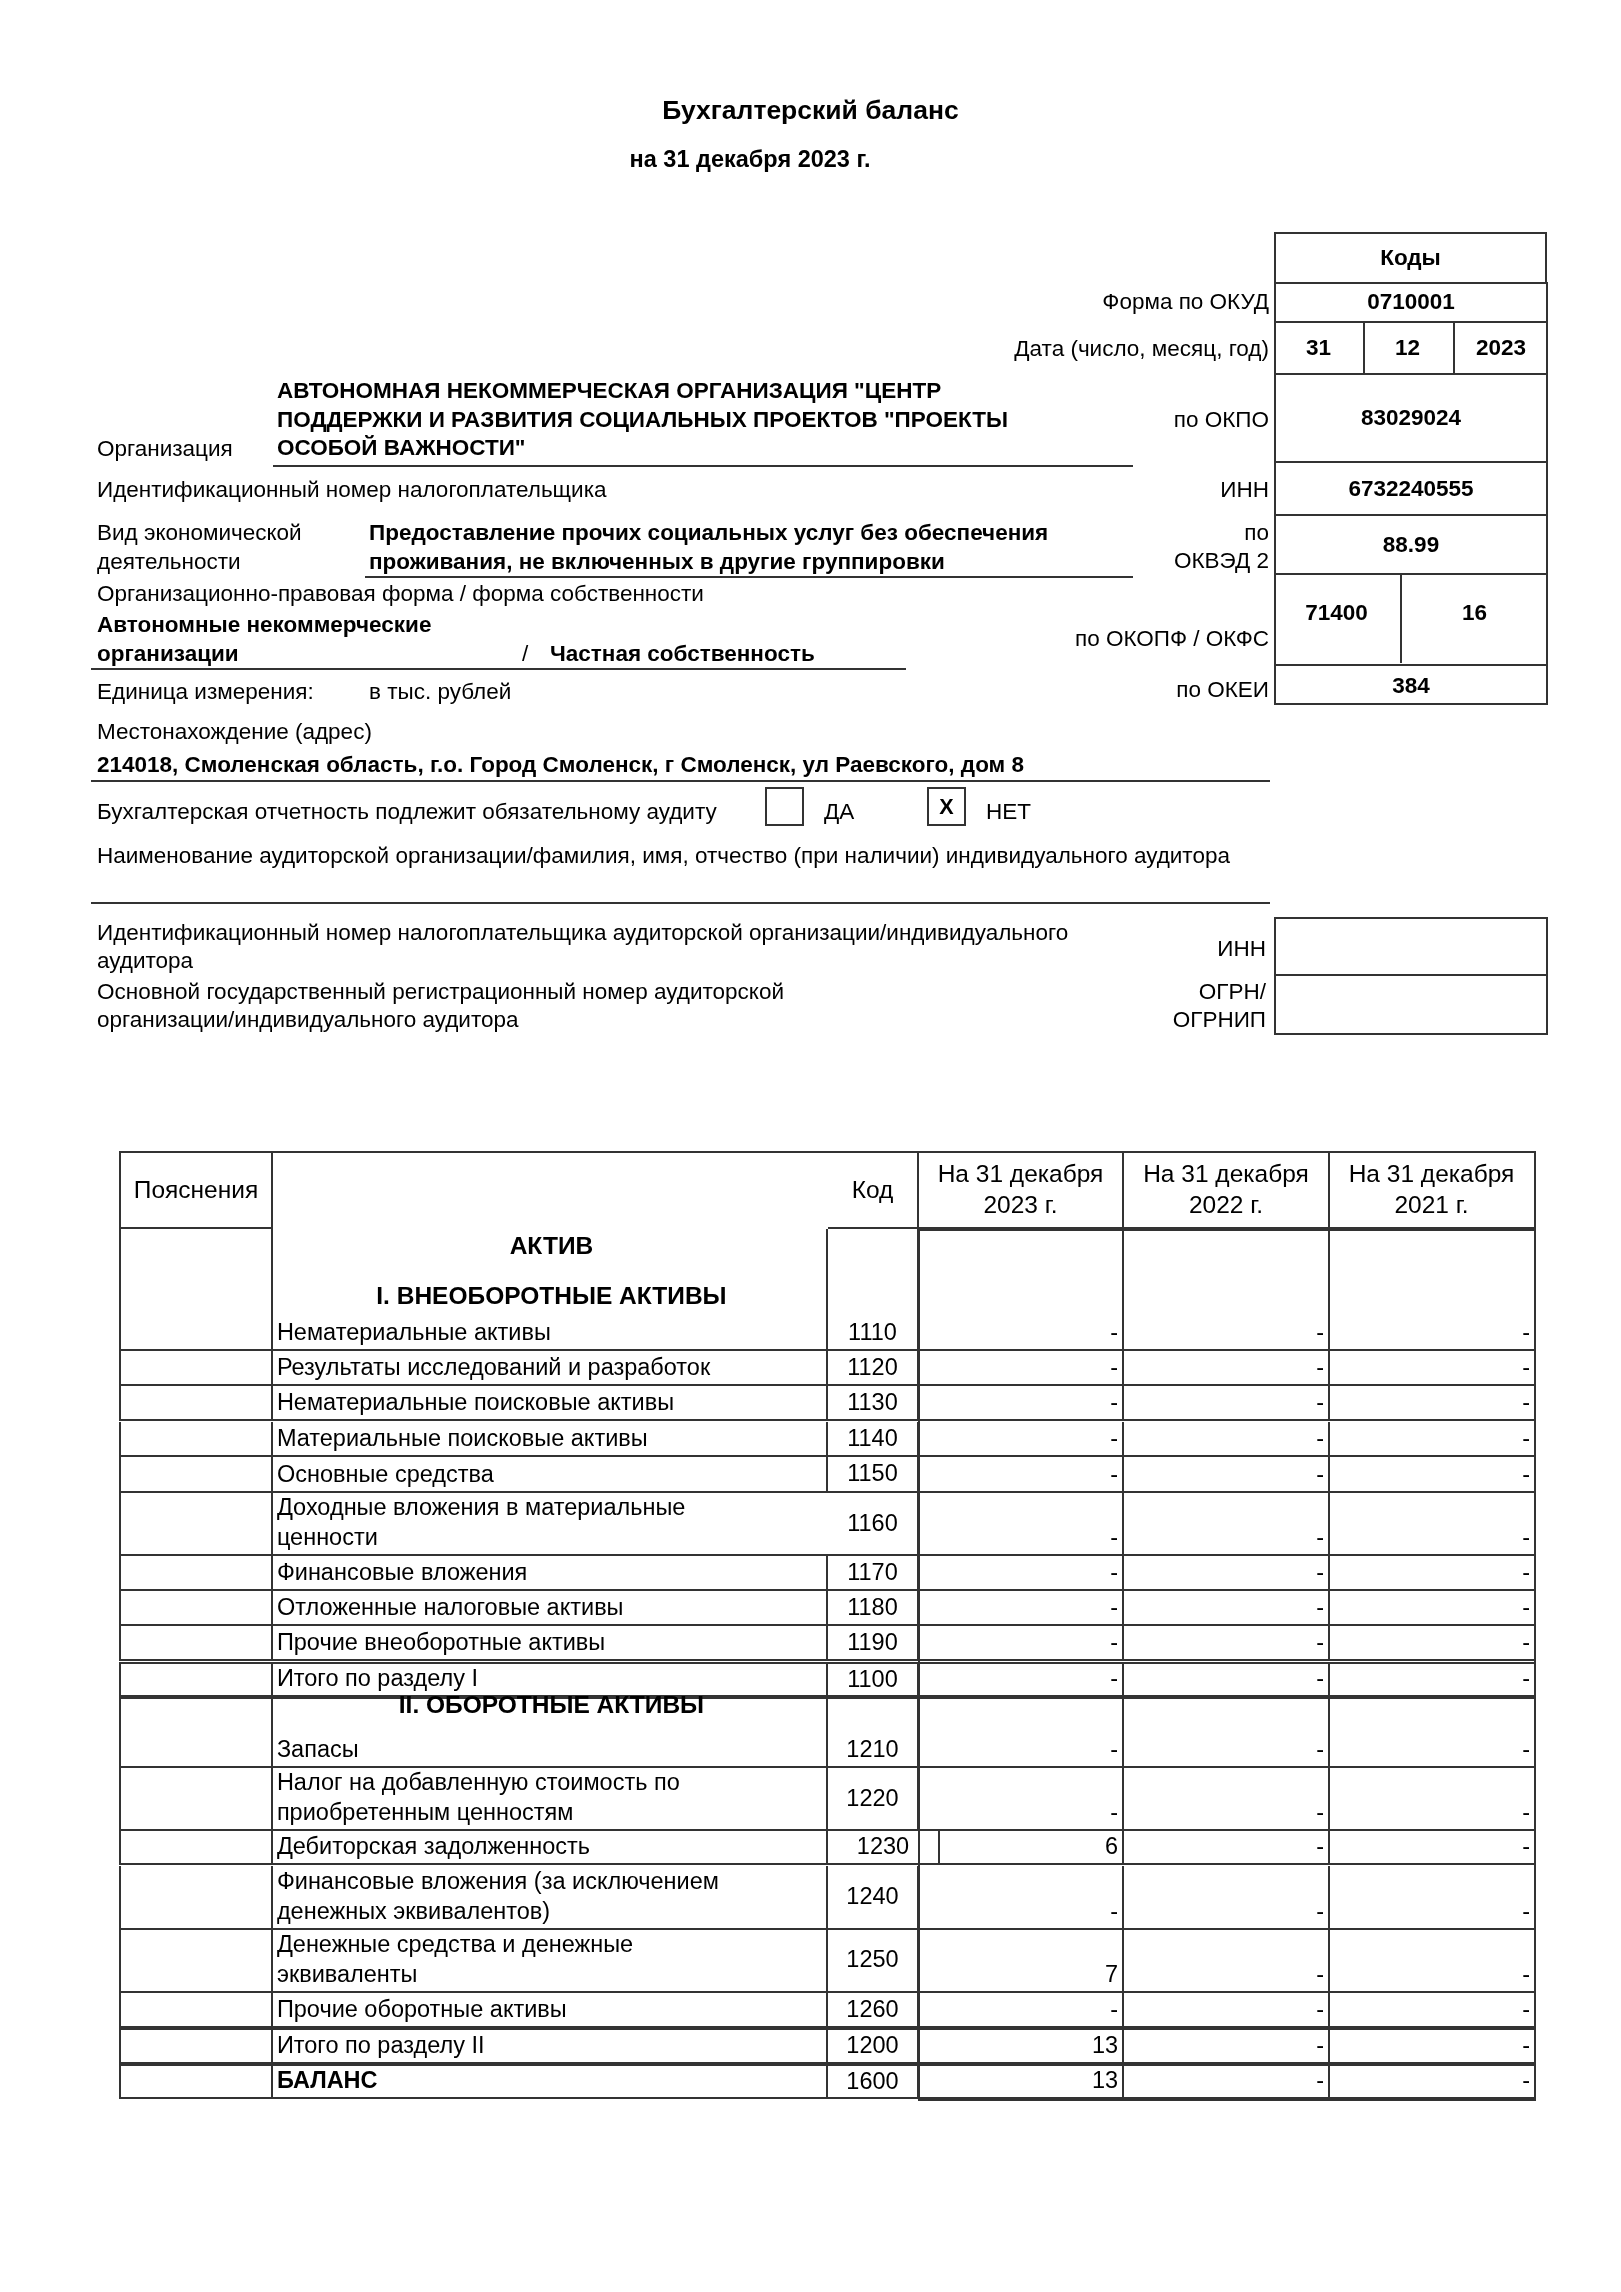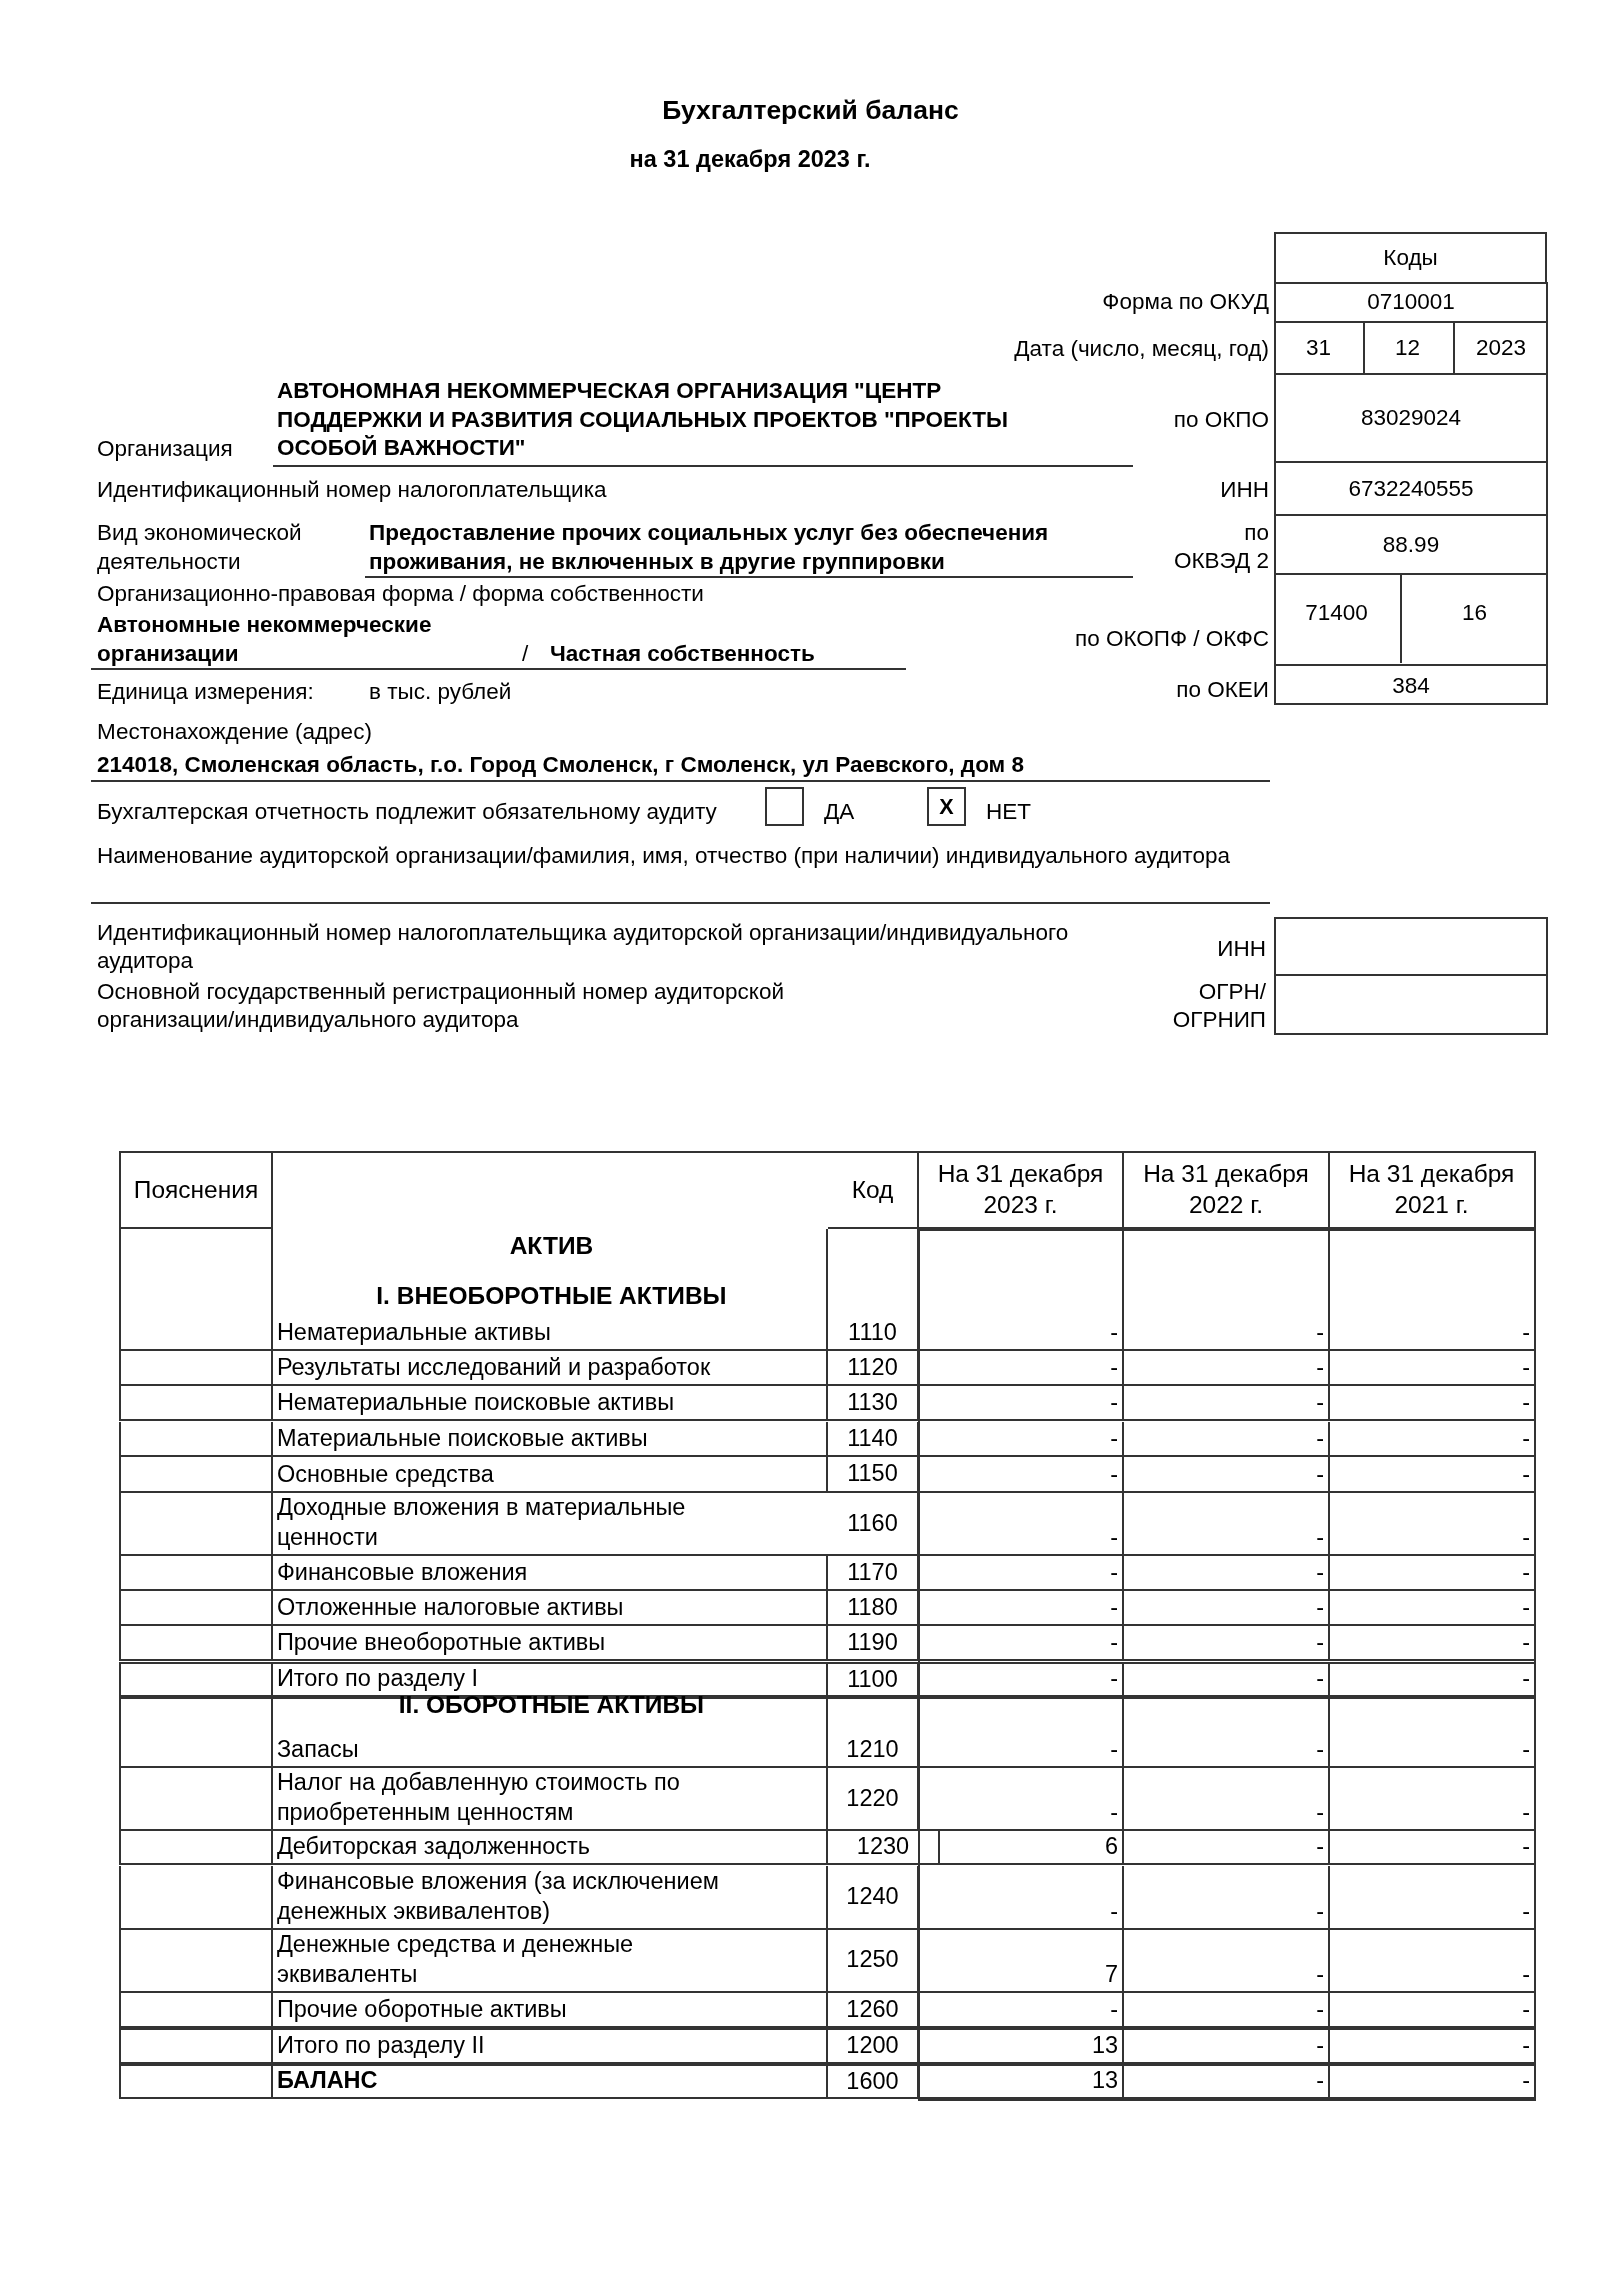--- a/index.html
+++ b/index.html
@@ -5,21 +5,21 @@
   html, body { margin:0; padding:0; background:#fff; }
   body { width:1621px; height:2293px; position:relative; overflow:hidden;
          font-family:"Liberation Sans", sans-serif; color:#000; font-size:22.5px; }
   .abs { position:absolute; white-space:nowrap; line-height:1.25; }
   .b { font-weight:bold; }
   .c { text-align:center; }
   .r { text-align:right; }
   .hline { position:absolute; height:0; border-top:2px solid #333; }
   .box { position:absolute; border:2px solid #333; box-sizing:border-box; }
   .thick { border:2.9px solid #333; }
-  .cell { position:absolute; box-sizing:border-box; display:flex; align-items:center; justify-content:center; font-weight:normal; font-size:22.5px; }
+  .cell { position:absolute; box-sizing:border-box; display:flex; align-items:center; justify-content:center; font-weight:bold; font-size:22.5px; }
   .vline { position:absolute; width:0; border-left:2px solid #333; }
   .chk { position:absolute; width:39px; height:39px; border:2px solid #333; box-sizing:border-box;
          display:flex; align-items:center; justify-content:center; font-weight:bold; font-size:21.6px; }
   
   #bal { position:absolute; left:119px; top:1151px; width:1417px; }
   .trow { position:absolute; left:0; width:1417px; box-sizing:border-box; }
   .tcell { position:absolute; top:0; bottom:0; box-sizing:border-box; border-right:2px solid #333; border-bottom:2px solid #333; font-size:23.5px; line-height:1.25; }
   .tcell.first { border-left:2px solid #333; }
   .name { padding-left:3.9px; display:flex; flex-direction:column; justify-content:flex-end; padding-bottom:2px; }
   .code { display:flex; align-items:center; justify-content:center; }

